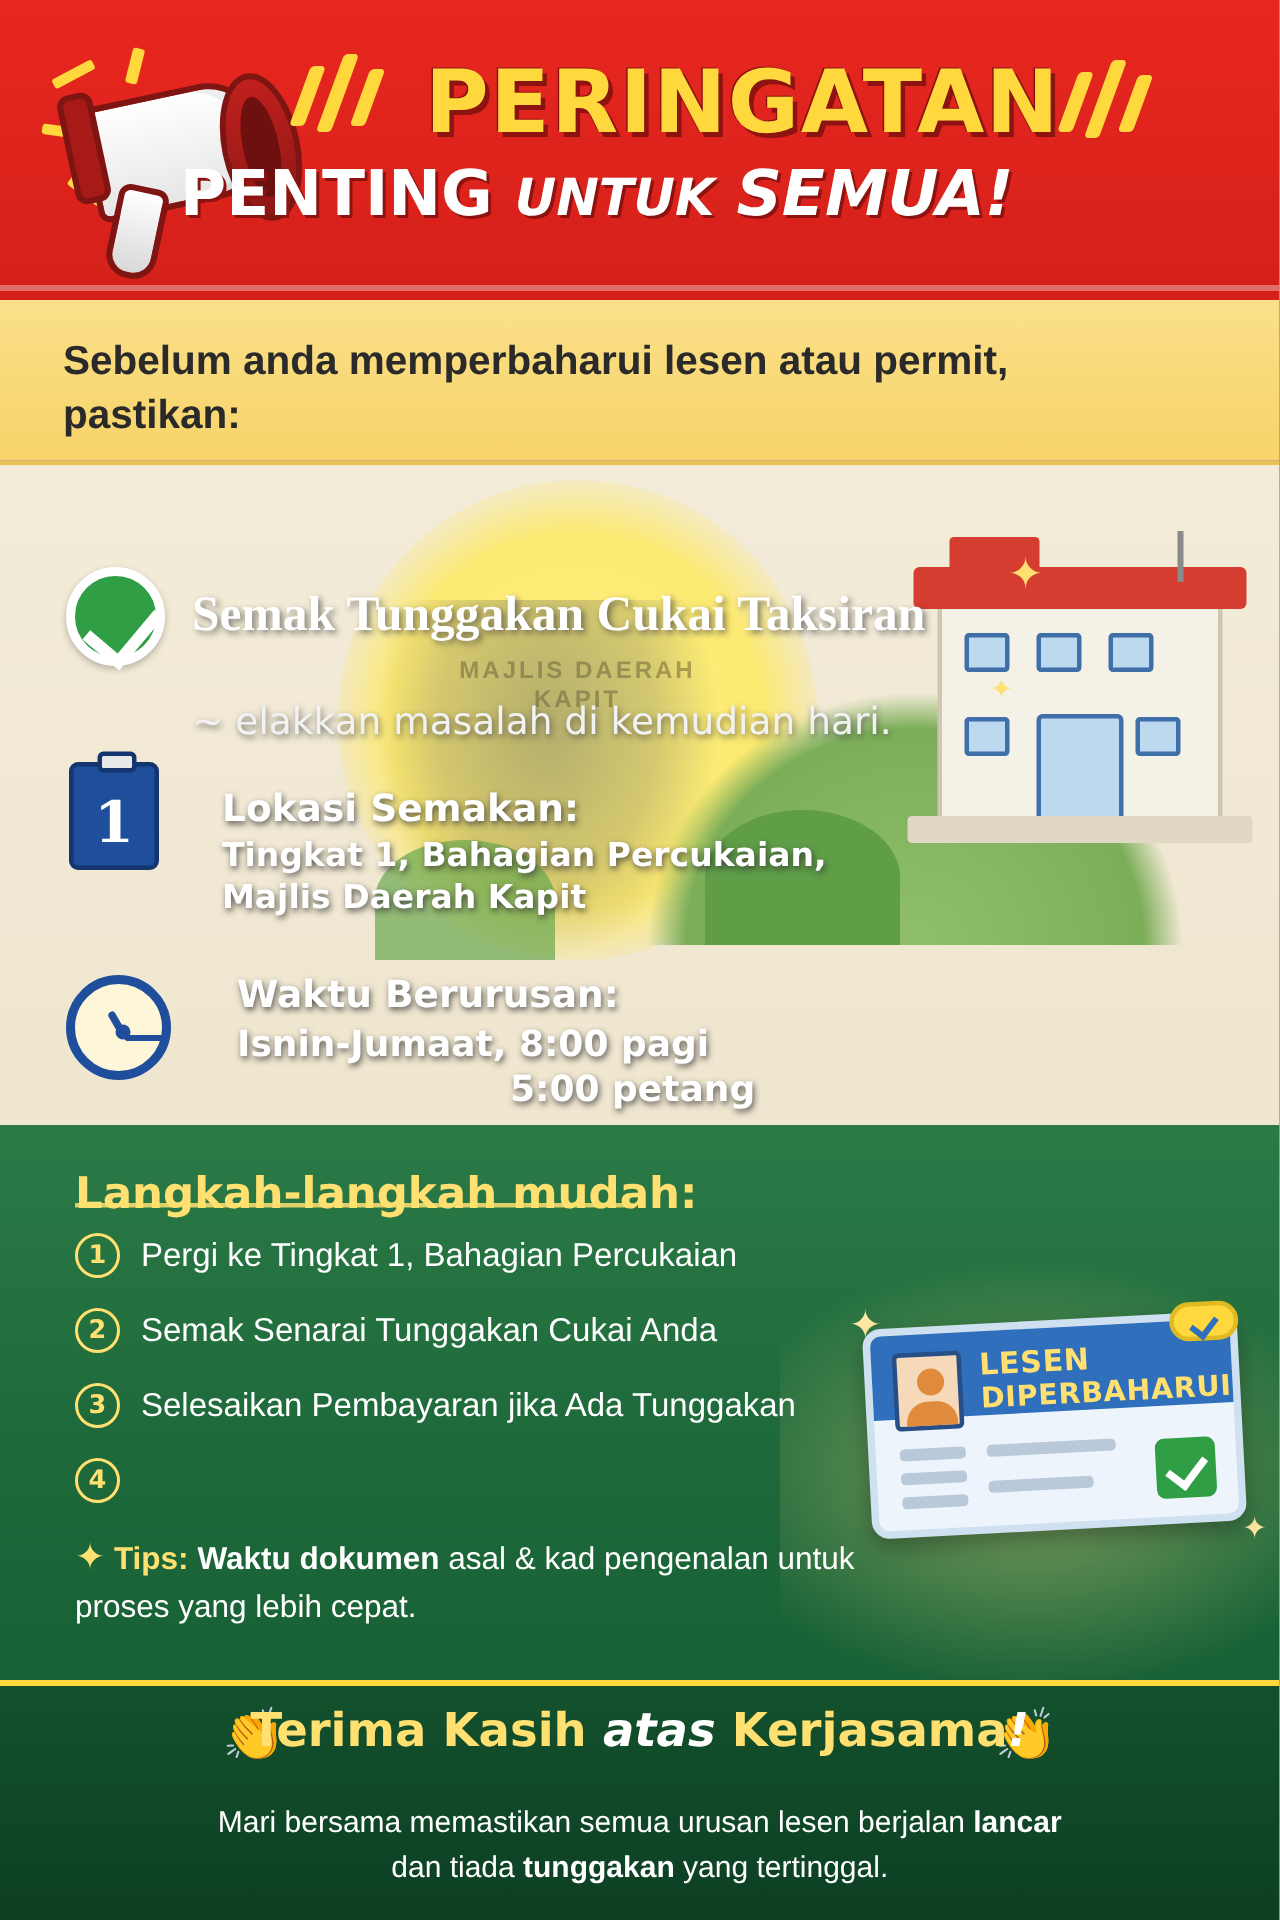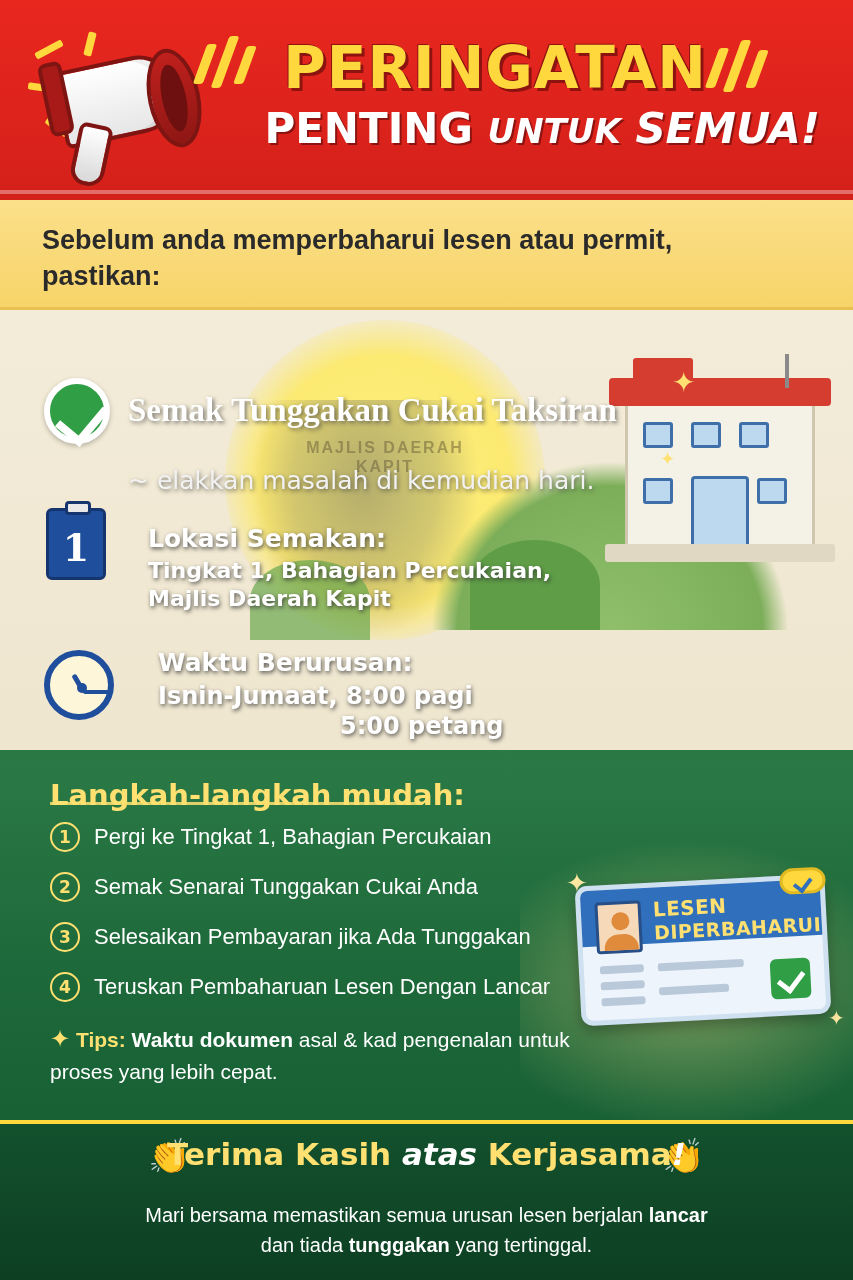--- a/index.html
+++ b/index.html
@@ -77,21 +77,21 @@
   .title-1 {
     position:absolute; left:270px; top:34px; width:450px;
     text-align:center;
     font-size:58px; font-weight:bold; letter-spacing:1px;
     color:#ffd83d;
     text-shadow:3px 3px 0 #8c1310, -1px -1px 0 #8c1310;
     font-family:"DejaVu Sans", sans-serif;
   }
   .title-2 {
     position:absolute; left:120px; top:104px; width:700px;
-    text-align:right;
+    text-align:left;
     font-size:42px; font-weight:bold;
     color:#ffffff;
     text-shadow:2px 2px 0 #8c1310;
     font-family:"DejaVu Sans", sans-serif;
     white-space:nowrap;
   }
   .title-2 .untuk { font-style:italic; font-size:34px; color:#ffffff; }
   .title-2 .semua { color:#ffffff; font-style:italic; }
 
   
@@ -418,21 +418,20 @@
   <div class="step s-2">
     <div class="num">2</div>
     <div class="txt">Semak Senarai Tunggakan Cukai Anda</div>
   </div>
   <div class="step s-3">
     <div class="num">3</div>
     <div class="txt">Selesaikan Pembayaran jika Ada Tunggakan</div>
   </div>
   <div class="step s-4">
     <div class="num">4</div>
-    <div class="txt">Teruskan Pembaharuan Lesen Dengan Lancar</div>
   </div>
 
   <div class="tips">
     <span class="star">✦</span>
     <span class="label">Tips:</span>
     <b>Waktu dokumen</b>
     <span>asal &amp; kad pengenalan</span>
     <span>untuk proses yang lebih cepat.</span>
   </div>
 

